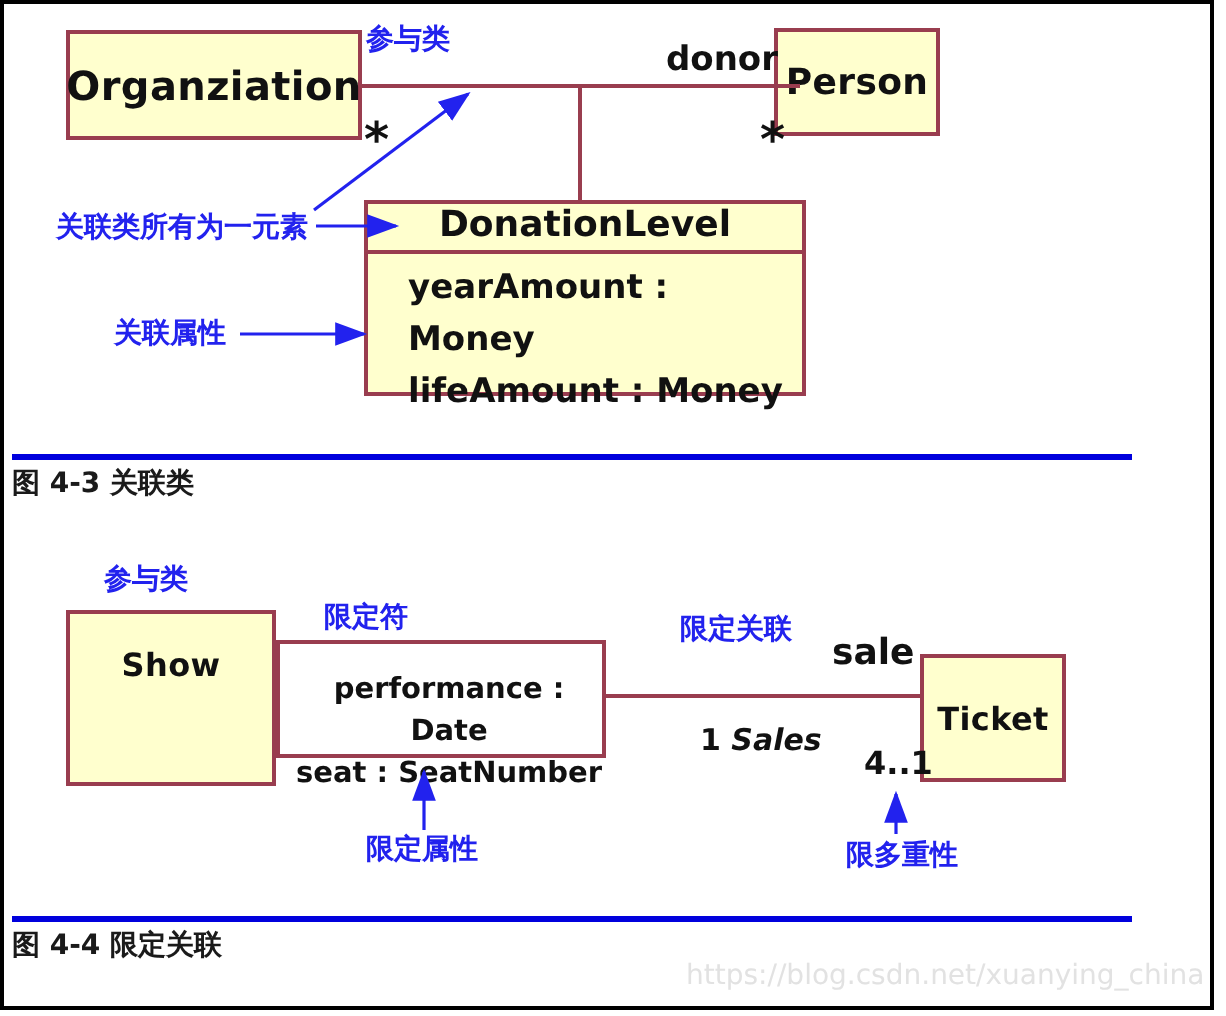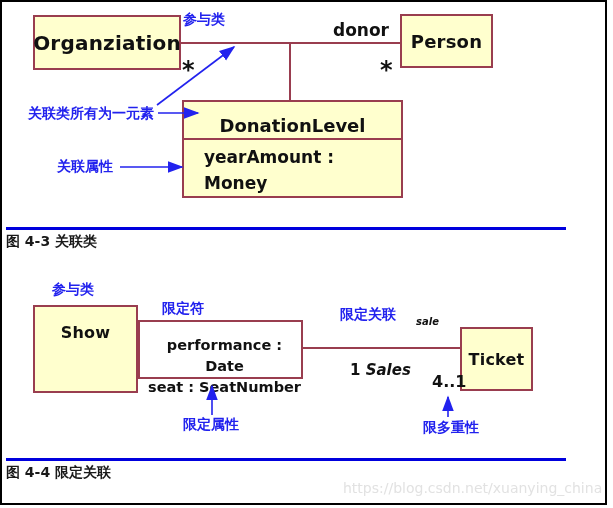--- a/index.html
+++ b/index.html
@@ -35,33 +35,34 @@
 </head>
 <body>
 
 <div class="canvas">
   <div class="frame"></div>
 
   <div class="uml-box" style="left:33px;top:15px;width:148px;height:55px;font-size:20px;">
     <span class="uml-label">Organziation</span>
   </div>
 
-  <div class="uml-box" style="left:400px;top:14px;width:93px;height:54px;font-size:18px;">
+  <div class="uml-box" style="left:387px;top:14px;width:83px;height:54px;font-size:18px;">
     <span class="uml-label">Person</span>
   </div>
 
   <div class="black-label" style="left:330px;top:20px;width:62px;text-align:center;font-size:17px;">donor</div>
 
   <div class="mult" style="left:182px;top:58px;">*</div>
   <div class="mult" style="left:380px;top:58px;">*</div>
 
   <div class="uml-box donation" style="left:182px;top:100px;width:221px;height:98px;">
     <div class="name-compartment">DonationLevel</div>
     <div class="attr-compartment">
       <div>yearAmount : Money</div>
+      <div>lifeAmount : Money</div>
     </div>
   </div>
 
   <div class="blue-note" style="left:183px;top:11px;">参与类</div>
   <div class="blue-note" style="left:28px;top:105px;">关联类所有为一元素</div>
   <div class="blue-note" style="left:57px;top:158px;">关联属性</div>
 
   <div class="divider" style="top:227px;"></div>
   <div class="caption" style="top:233px;">图 4-3 关联类</div>
 
@@ -71,21 +72,21 @@
 
   <div class="uml-box" style="left:33px;top:305px;width:105px;height:88px;align-items:flex-start;padding-top:16px;font-size:16px;">
     <span class="uml-label">Show</span>
   </div>
 
   <div class="qualifier-box" style="left:138px;top:320px;width:165px;height:59px;">
     <div>performance : Date</div>
     <div>seat : SeatNumber</div>
   </div>
 
-  <div class="black-label" style="left:416px;top:316px;font-size:10px;font-style:italic;">sale</div>
+  <div class="black-label" style="left:416px;top:316px;font-size:18px;">sale</div>
 
   <div class="uml-box" style="left:460px;top:327px;width:73px;height:64px;font-size:16px;">
     <span class="uml-label">Ticket</span>
   </div>
 
   <div class="black-label" style="left:350px;top:361px;font-size:15px;">
     <span>1</span>
     <span class="role-italic">Sales</span>
   </div>
 

